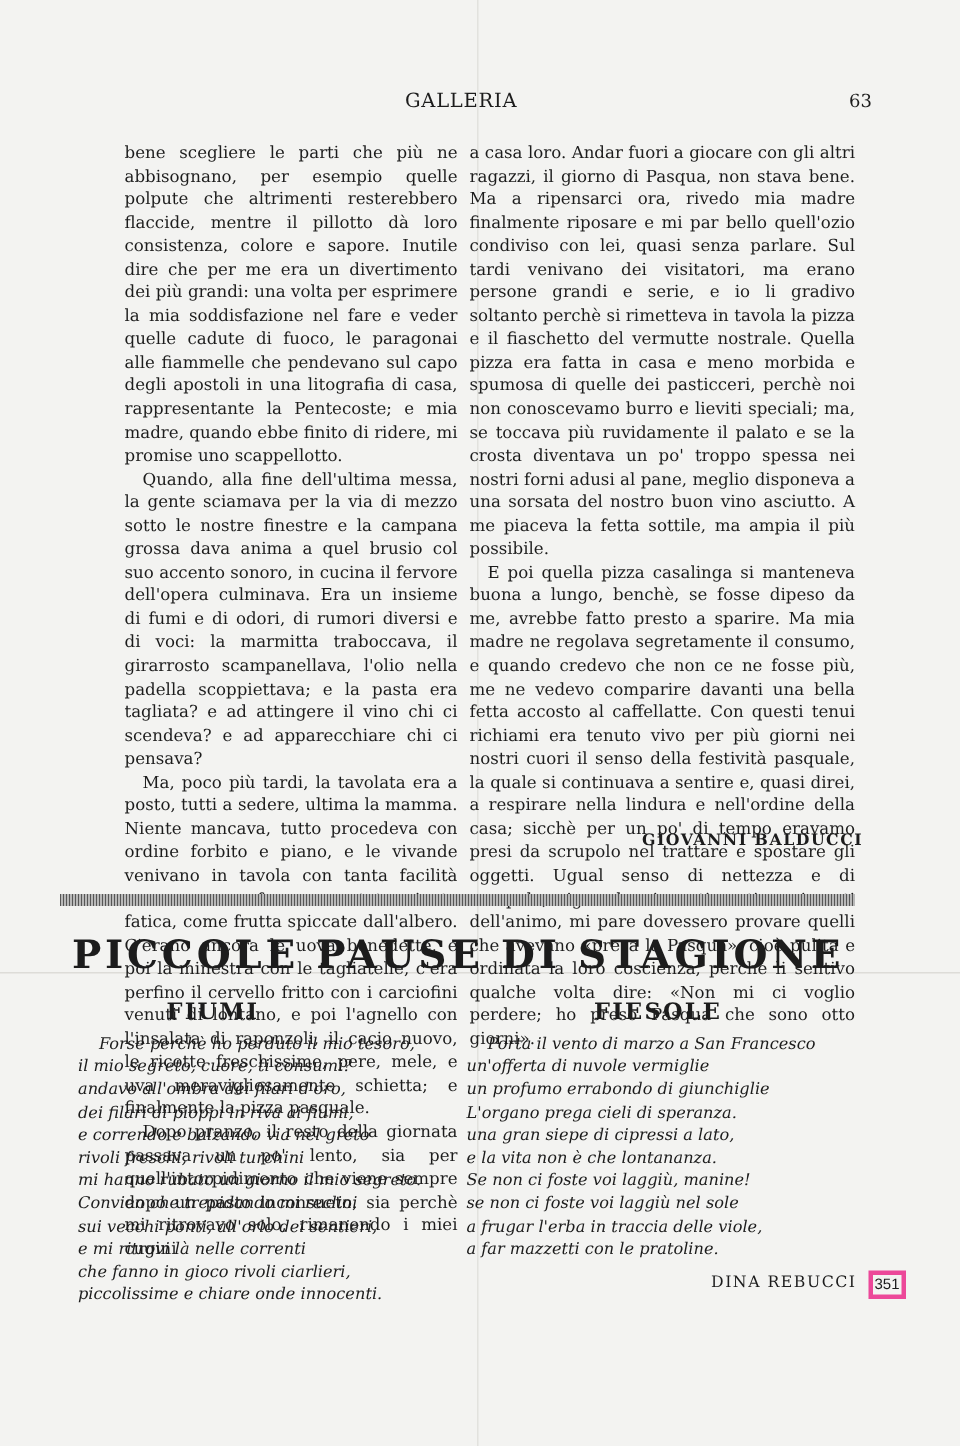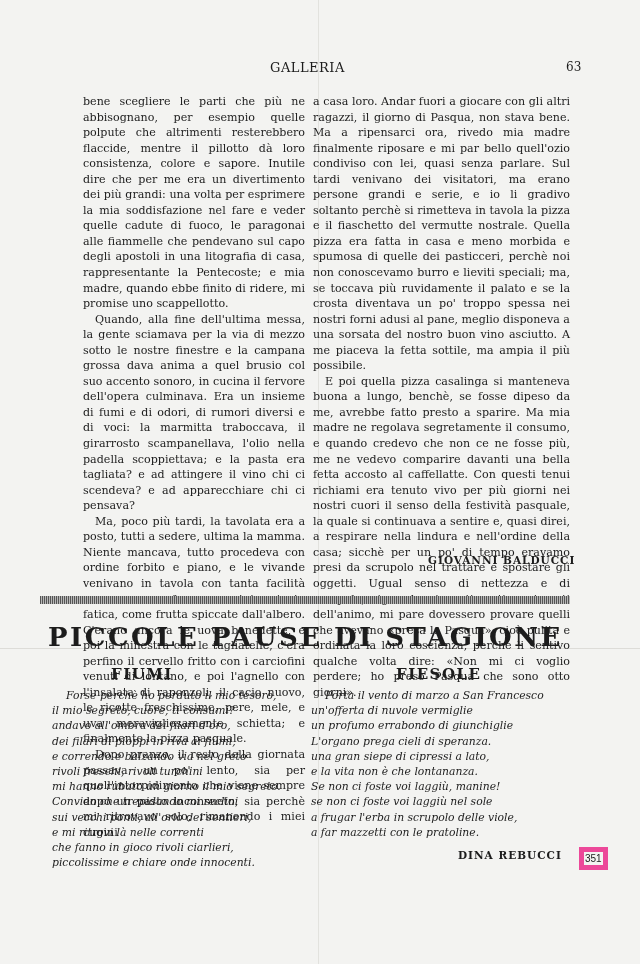--- a/index.html
+++ b/index.html
@@ -65,26 +65,26 @@
     font-style: italic;
     font-size: 10.8px;
     line-height: 15.2px;
     white-space: nowrap;
   }
   .poem-left { left: 52px; }
   .poem-right { left: 311px; }
   .poem .verse { display: block; }
   .poem .verse.first { padding-left: 14px; }
   .poem-author {
-    position: absolute; left: 458px; top: 849px;
-    font-size: 10.5px; font-weight: bold; letter-spacing: 1px;
+    position: absolute; left: 474px; top: 849px;
+    font-size: 10.5px; font-weight: normal; letter-spacing: 1px;
   }
   .page-box {
     position: absolute; left: 579px; top: 847px;
-    border: 5px solid #ec4899; padding: 0 1px;
+    border: 3px solid #ec4899; padding: 0 1px;
     font-family: "Liberation Sans", sans-serif; font-size: 10px; line-height: 13px;
   }
 </style>
 </head>
 <body>
 
 <div class="fold-v"></div>
 <div class="fold-h"></div>
 
 <div class="running-head">
@@ -130,18 +130,18 @@
 
 <div class="poem poem-right">
   <span class="verse first">Porta il vento di marzo a San Francesco</span>
   <span class="verse">un'offerta di nuvole vermiglie</span>
   <span class="verse">un profumo errabondo di giunchiglie</span>
   <span class="verse">L'organo prega cieli di speranza.</span>
   <span class="verse">una gran siepe di cipressi a lato,</span>
   <span class="verse">e la vita non è che lontananza.</span>
   <span class="verse">Se non ci foste voi laggiù, manine!</span>
   <span class="verse">se non ci foste voi laggiù nel sole</span>
-  <span class="verse">a frugar l'erba in scrupolo delle viole,</span>
+  <span class="verse">a frugar l'erba in traccia delle viole,</span>
   <span class="verse">a far mazzetti con le pratoline.</span>
 </div>
 
 <div class="poem-author">DINA REBUCCI</div>
 <div class="page-box">351</div>
 
 </body></html>

